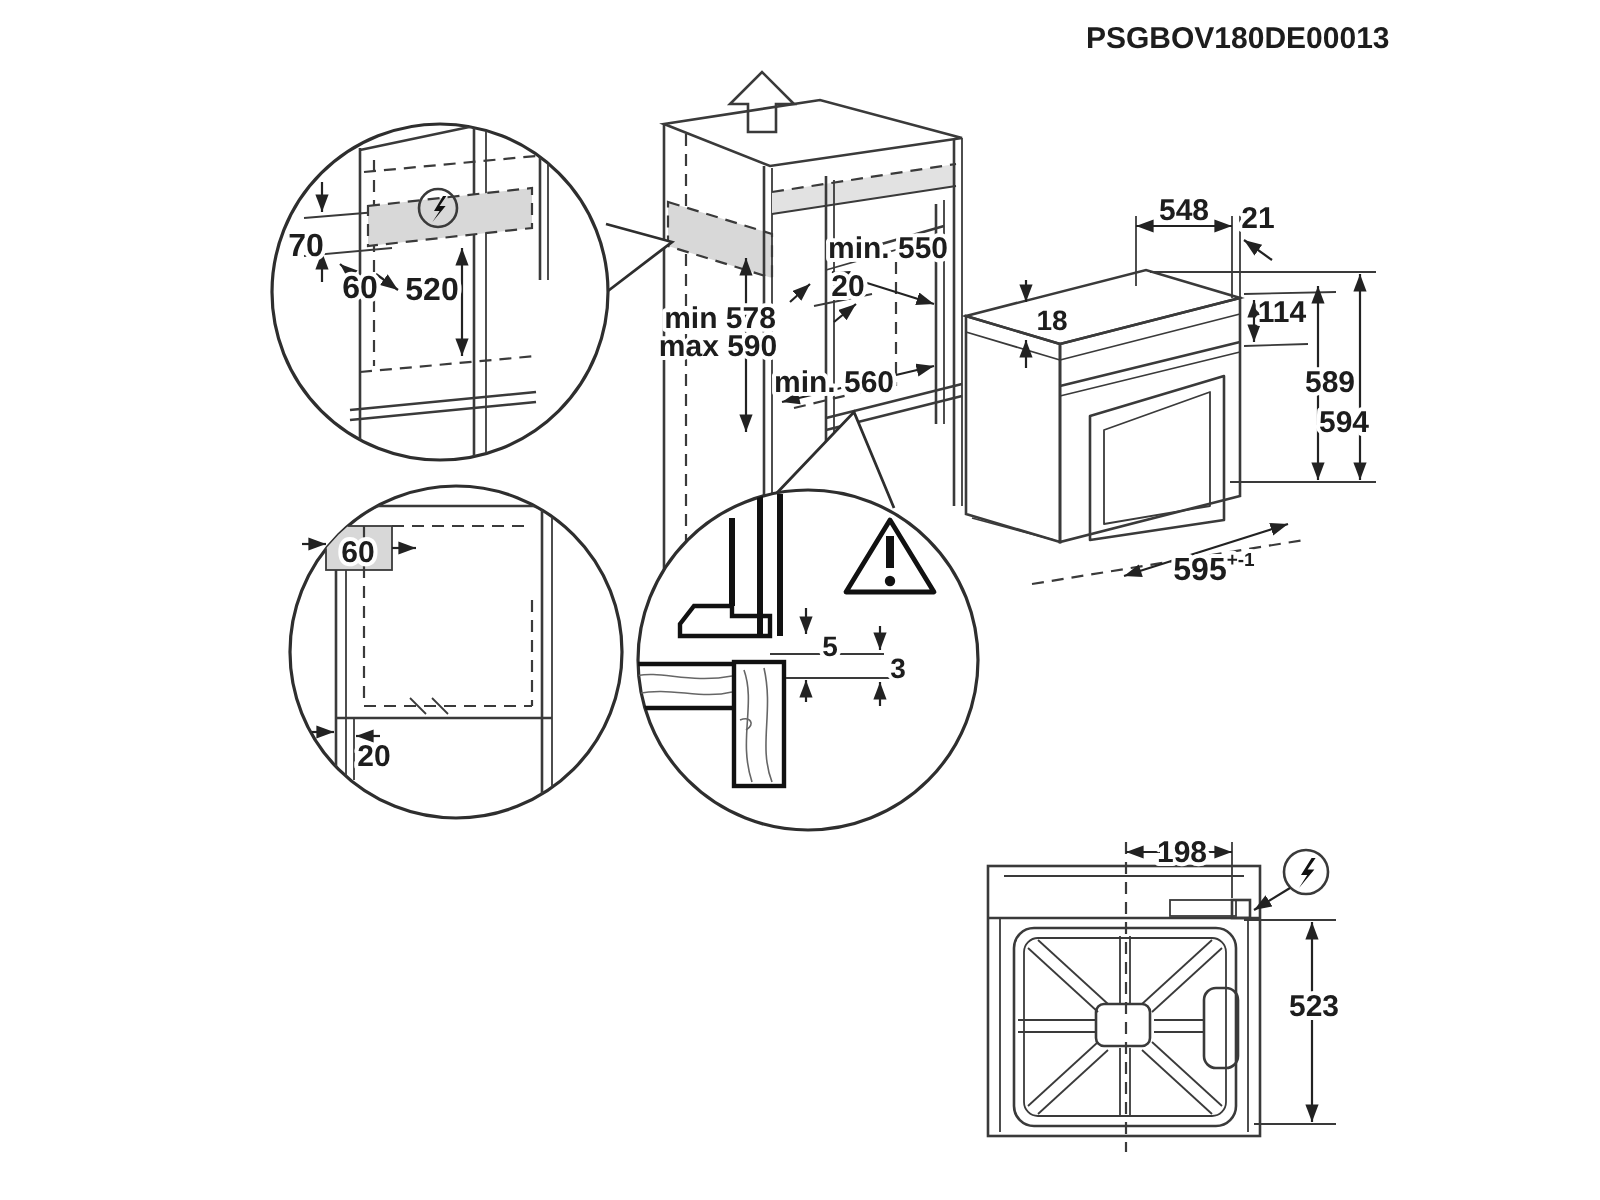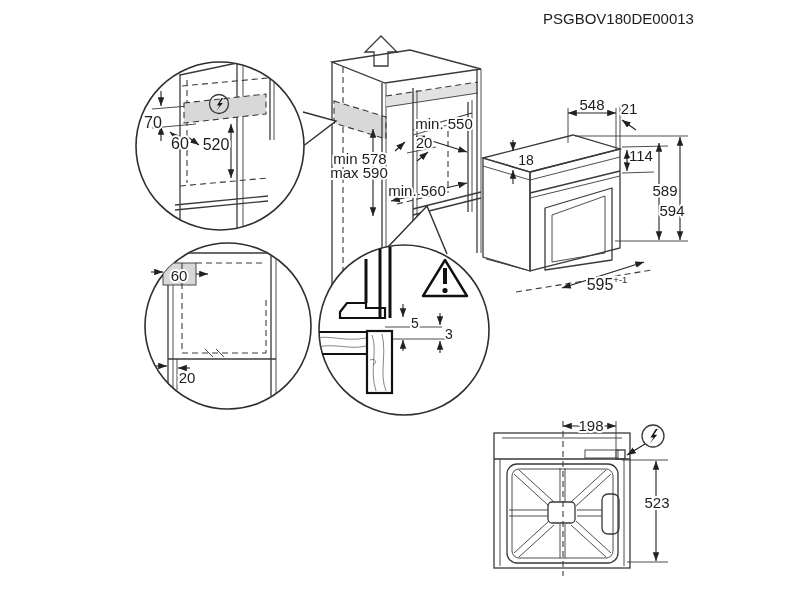--- a/index.html
+++ b/index.html
@@ -1,16 +1,16 @@
 <!DOCTYPE html>
 <html><head>
 <meta charset="utf-8">
 <style>
   html,body{margin:0;padding:0;background:#fff;}
-  #stage{width:729px;height:600px;position:relative;background:#fff;overflow:hidden;}
+  #stage{width:729px;height:600px;position:relative;background:#fff;overflow:hidden;font-weight:bold;}
   svg{display:block;}
   svg text{
     font-family:"Liberation Sans","DejaVu Sans",sans-serif;
     fill:#1d1d1d;
     paint-order:stroke fill;
     stroke:#ffffff;
     stroke-width:4px;
     stroke-linejoin:round;
   }
   .ln{stroke:#3a3a3a;stroke-width:1.3;fill:none;}

